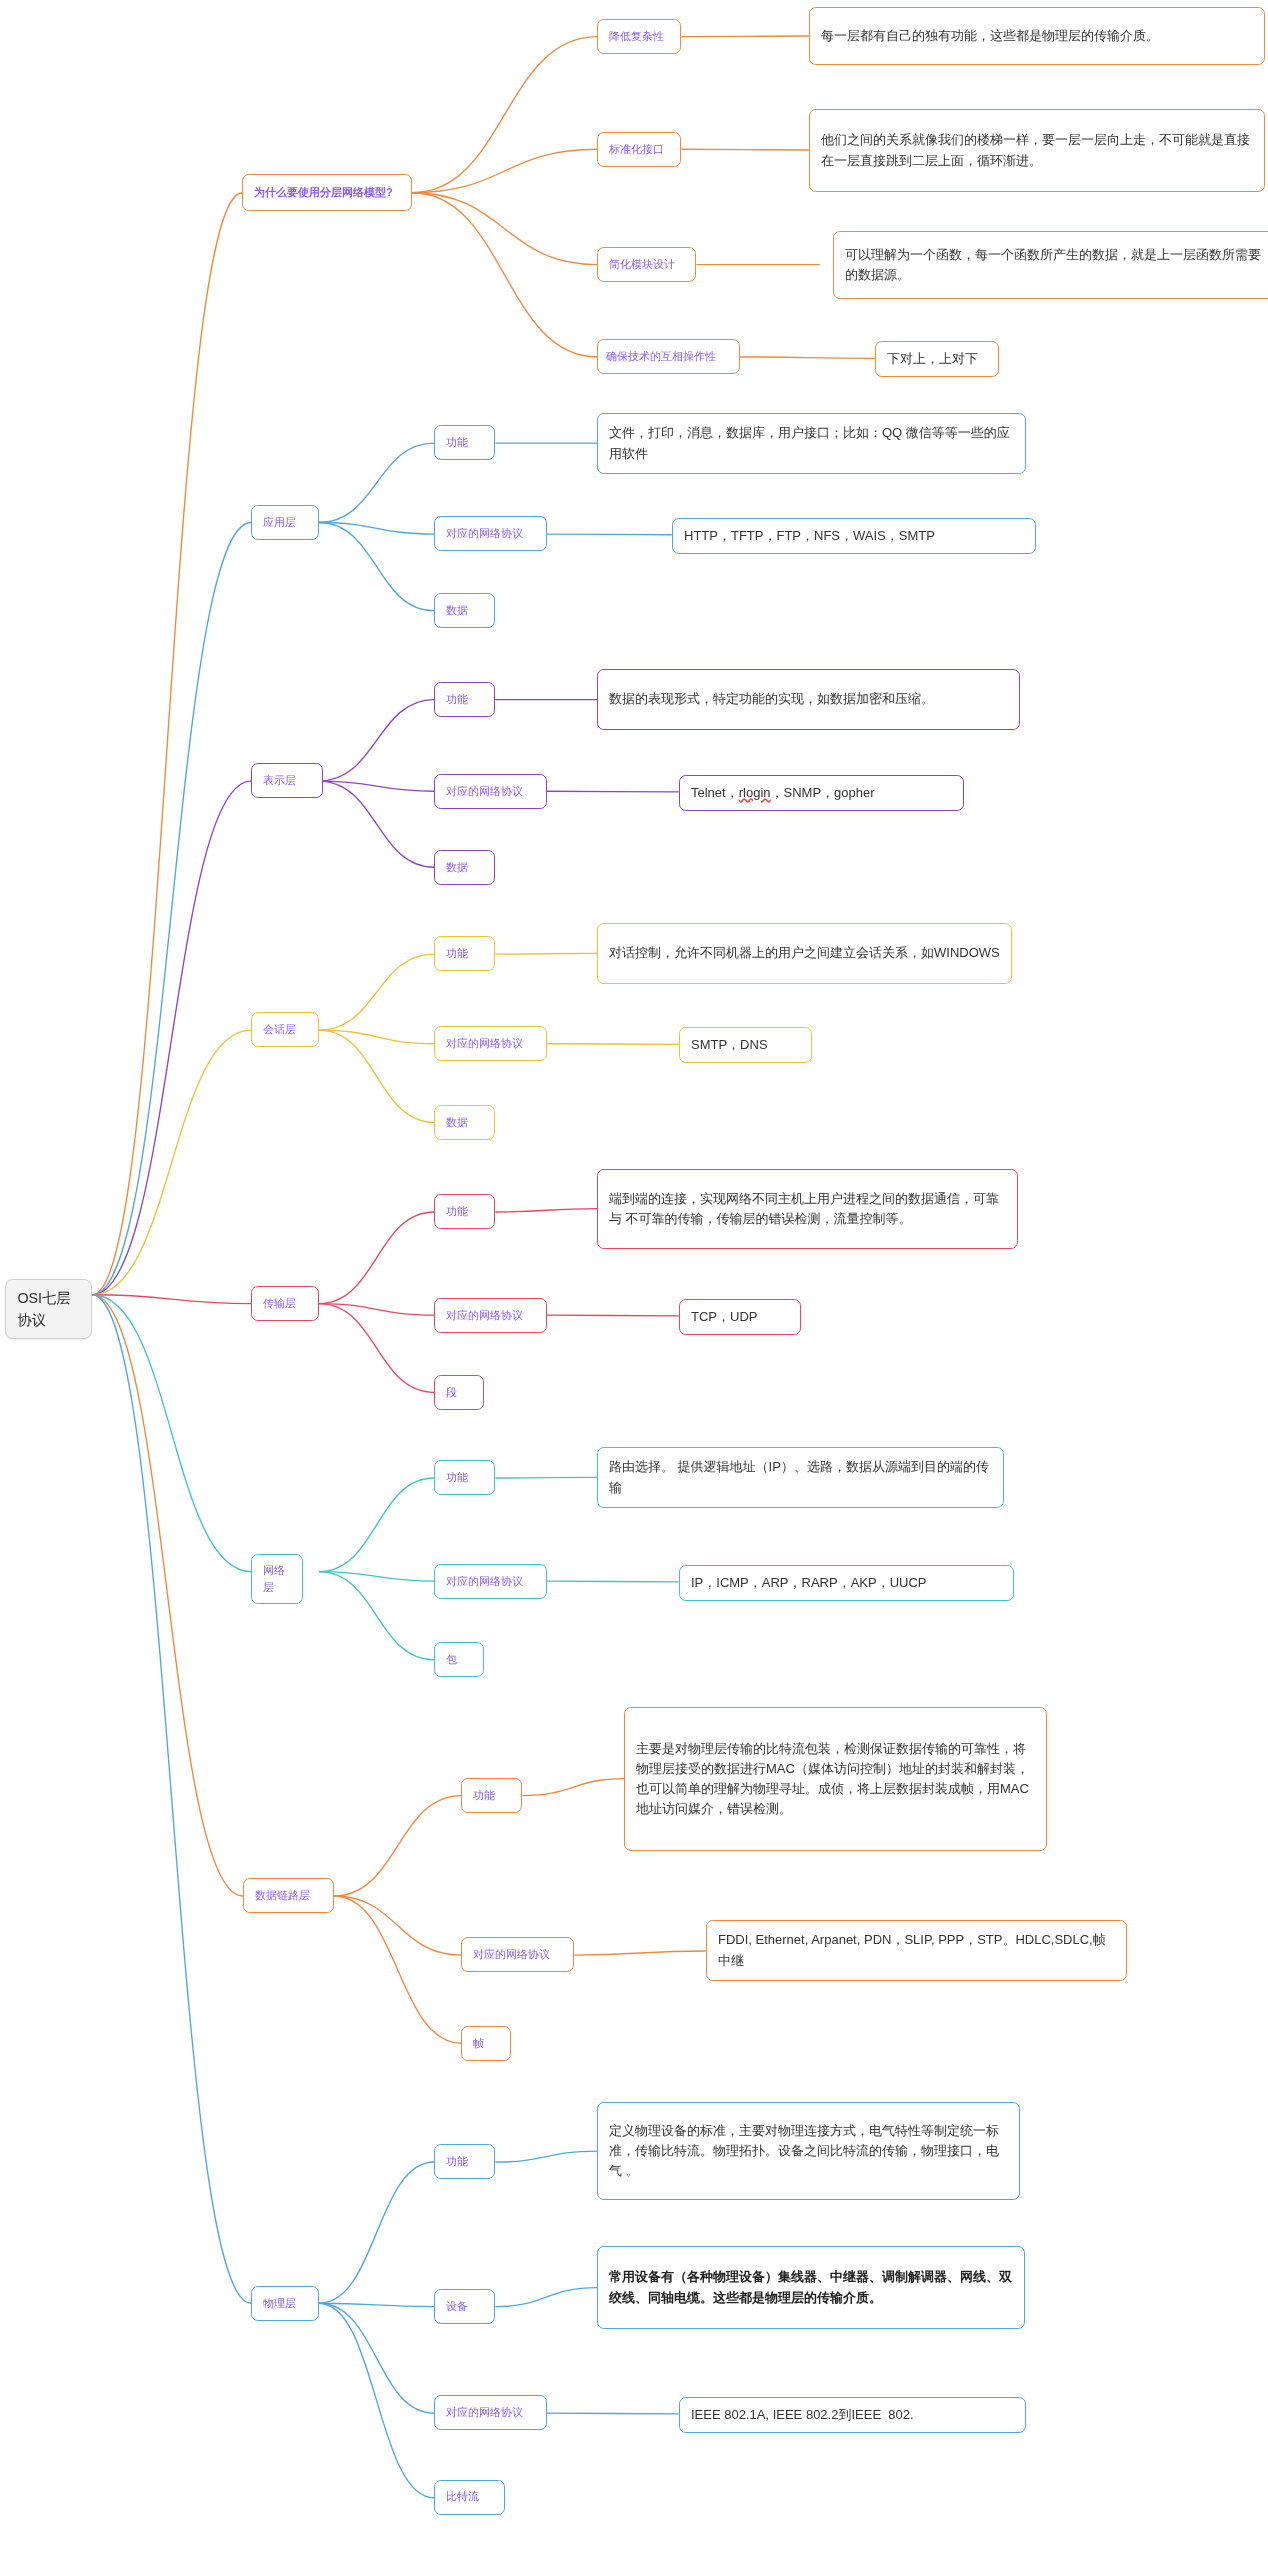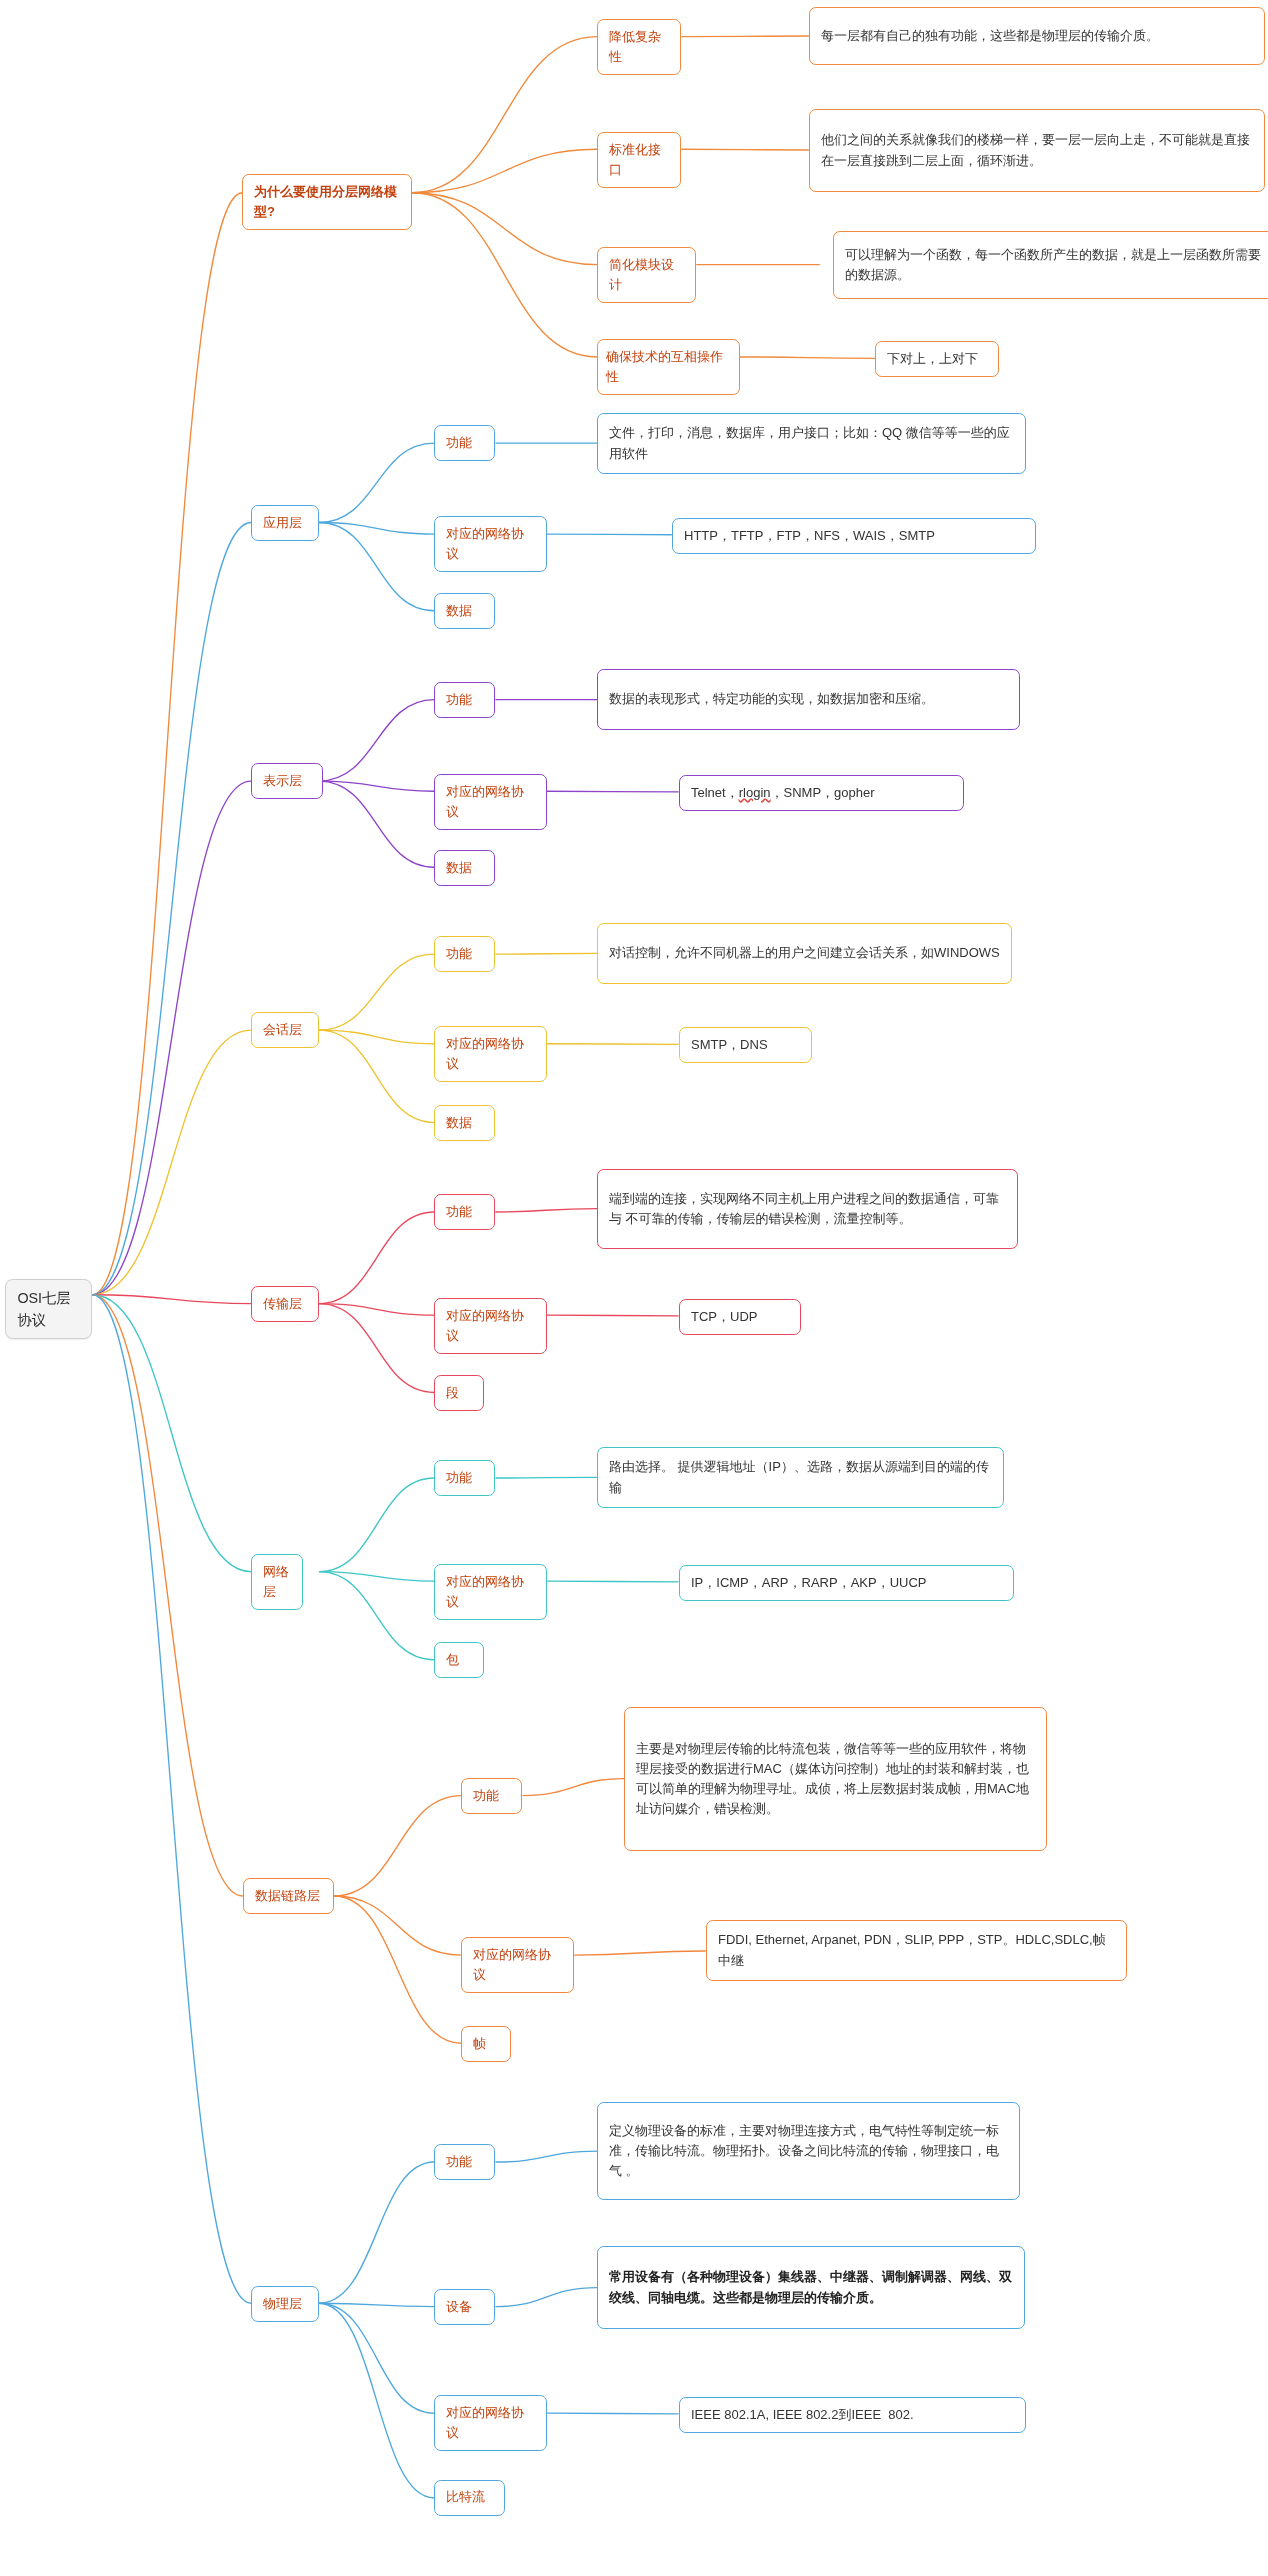--- a/index.html
+++ b/index.html
@@ -30,22 +30,22 @@
   .node {
     position: absolute;
     box-sizing: border-box;
     border-radius: 6.8px;
     background: #ffffff;
     border: 1.4px solid #888;
     display: flex;
     align-items: center;
     padding: 6.8px 11px;
     line-height: 1.55;
-    color: #c2410c;
-    font-size: 13px;
+    color: #8b5cf6;
+    font-size: 11px;
     white-space: pre-wrap;
   }
   .root {
     background: #f4f4f4;
     border: 0.7px solid #d0d0d0;
     border-radius: 8.1px;
     font-size: 14.3px;
     color: #2e2e2e;
     box-shadow: 0 0.7px 1.4px rgba(0,0,0,0.08);
   }
@@ -158,21 +158,21 @@
       <div class="node leaf-text" style="left: 679px; top: 1299px; width: 122px; min-height: 34px; border-color: rgb(232, 72, 92);"><span>TCP，UDP</span></div>
       <div class="node" style="left: 434px; top: 1375px; width: 50px; min-height: 35px; border-color: rgb(232, 72, 92);"><span>段</span></div>
       <div class="node" style="left: 251px; top: 1554px; width: 52px; min-height: 35px; border-color: rgb(62, 198, 198);"><span>网络层</span></div>
       <div class="node" style="left: 434px; top: 1460px; width: 61px; min-height: 35px; border-color: rgb(62, 198, 198);"><span>功能</span></div>
       <div class="node leaf-text" style="left: 597px; top: 1447px; width: 407px; min-height: 61px; border-color: rgb(62, 198, 198);"><span>路由选择。 提供逻辑地址（IP）、选路，数据从源端到目的端的传输</span></div>
       <div class="node" style="left: 434px; top: 1564px; width: 113px; min-height: 35px; border-color: rgb(62, 198, 198);"><span>对应的网络协议</span></div>
       <div class="node leaf-text" style="left: 679px; top: 1565px; width: 335px; min-height: 34px; border-color: rgb(62, 198, 198);"><span>IP，ICMP，ARP，RARP，AKP，UUCP</span></div>
       <div class="node" style="left: 434px; top: 1642px; width: 50px; min-height: 35px; border-color: rgb(62, 198, 198);"><span>包</span></div>
       <div class="node" style="left: 243px; top: 1878px; width: 91px; min-height: 35px; border-color: rgb(242, 135, 60);"><span>数据链路层</span></div>
       <div class="node" style="left: 461px; top: 1778px; width: 61px; min-height: 35px; border-color: rgb(242, 135, 60);"><span>功能</span></div>
-      <div class="node leaf-text" style="left: 624px; top: 1707px; width: 423px; min-height: 144px; border-color: rgb(242, 135, 60);"><span>主要是对物理层传输的比特流包装，微信等等一些的应用软件，将物理层接受的数据进行MAC（媒体访问控制）地址的封装和解封装，也可以简单的理解为物理寻址。成侦，将上层数据封装成帧，用MAC地址访问媒介，错误检测。</span></div>
+      <div class="node leaf-text" style="left: 624px; top: 1707px; width: 423px; min-height: 144px; border-color: rgb(242, 135, 60);"><span>主要是对物理层传输的比特流包装，检测保证数据传输的可靠性，将物理层接受的数据进行MAC（媒体访问控制）地址的封装和解封装，也可以简单的理解为物理寻址。成侦，将上层数据封装成帧，用MAC地址访问媒介，错误检测。</span></div>
       <div class="node" style="left: 461px; top: 1937px; width: 113px; min-height: 35px; border-color: rgb(242, 135, 60);"><span>对应的网络协议</span></div>
       <div class="node leaf-text" style="left: 706px; top: 1920px; width: 421px; min-height: 61px; border-color: rgb(242, 135, 60);"><span>FDDI, Ethernet, Arpanet, PDN，SLIP, PPP，STP。HDLC,SDLC,帧中继</span></div>
       <div class="node" style="left: 461px; top: 2026px; width: 50px; min-height: 35px; border-color: rgb(242, 135, 60);"><span>帧</span></div>
       <div class="node" style="left: 251px; top: 2286px; width: 68px; min-height: 35px; border-color: rgb(79, 168, 221);"><span>物理层</span></div>
       <div class="node" style="left: 434px; top: 2144px; width: 61px; min-height: 35px; border-color: rgb(79, 168, 221);"><span>功能</span></div>
       <div class="node leaf-text" style="left: 597px; top: 2102px; width: 423px; min-height: 98px; border-color: rgb(79, 168, 221);"><span>定义物理设备的标准，主要对物理连接方式，电气特性等制定统一标准，传输比特流。物理拓扑。设备之间比特流的传输，物理接口，电气 。</span></div>
       <div class="node" style="left: 434px; top: 2289px; width: 61px; min-height: 35px; border-color: rgb(79, 168, 221);"><span>设备</span></div>
       <div class="node leaf-text" style="left: 597px; top: 2246px; width: 428px; min-height: 83px; border-color: rgb(79, 168, 221);"><span class="bold">常用设备有（各种物理设备）集线器、中继器、调制解调器、网线、双绞线、同轴电缆。这些都是物理层的传输介质。</span></div>
       <div class="node" style="left: 434px; top: 2395px; width: 113px; min-height: 35px; border-color: rgb(79, 168, 221);"><span>对应的网络协议</span></div>
       <div class="node leaf-text" style="left: 679px; top: 2397px; width: 347px; min-height: 34px; border-color: rgb(79, 168, 221);"><span>IEEE 802.1A, IEEE 802.2到IEEE  802.</span></div>

